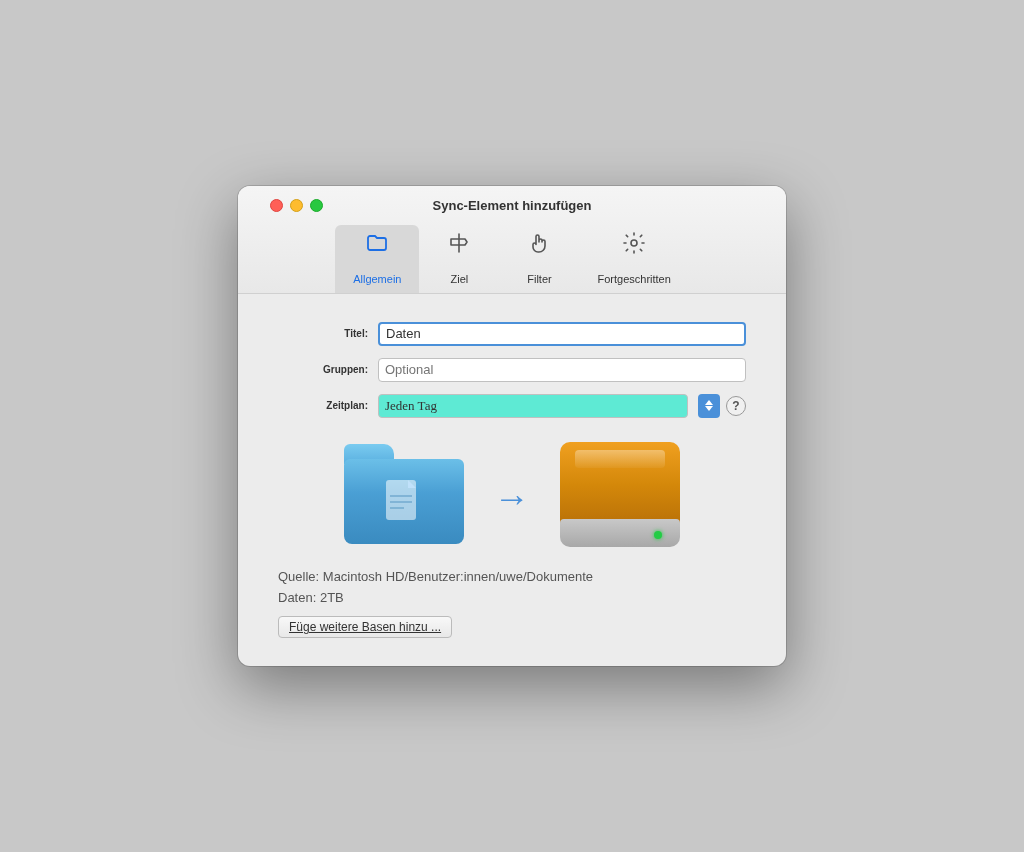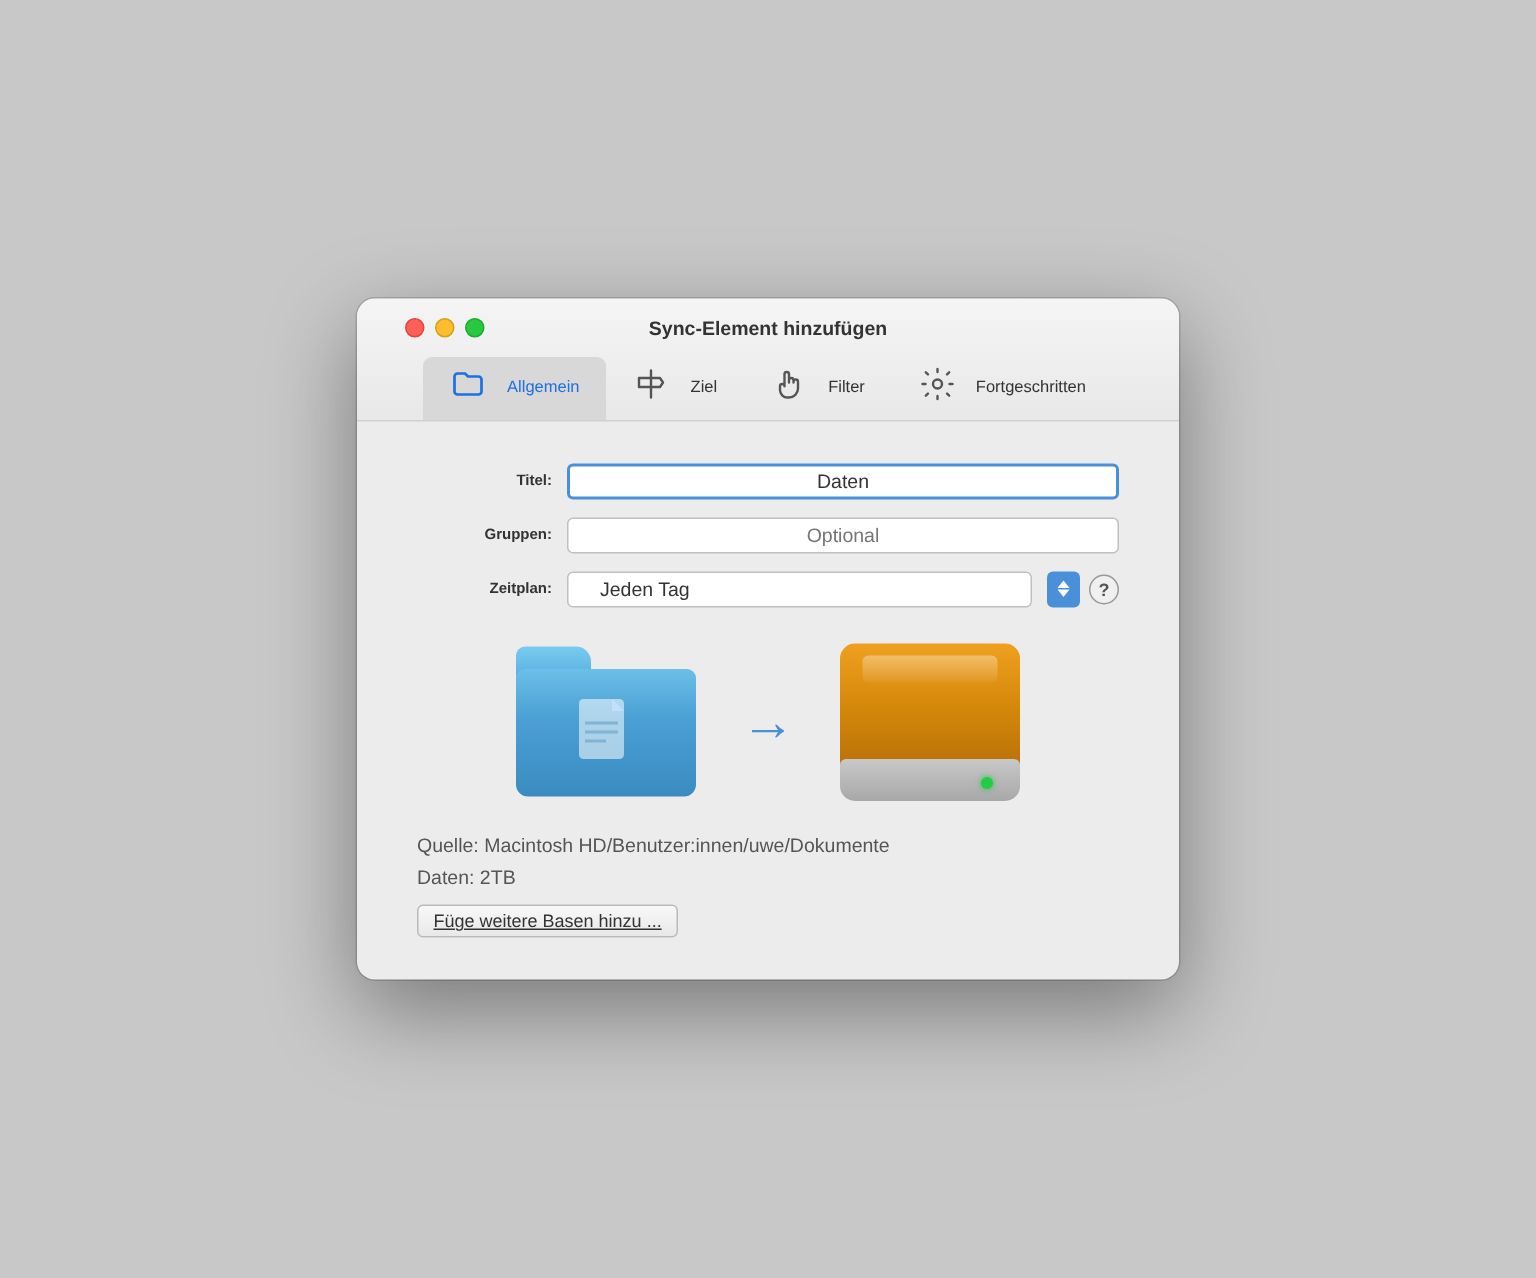--- a/index.html
+++ b/index.html
@@ -65,21 +65,21 @@
 
     .tabs {
       display: flex;
       gap: 0;
       justify-content: center;
       padding-bottom: 0;
     }
 
     .tab {
       display: flex;
-      flex-direction: row;
+      flex-direction: column;
       align-items: center;
       padding: 6px 18px 8px 18px;
       cursor: pointer;
       border-radius: 6px 6px 0 0;
       gap: 14px;
       min-width: 80px;
     }
 
     .tab.active {
       background: #d8d8d8;
@@ -130,48 +130,48 @@
     .form-input {
       flex: 1;
       height: 24px;
       border: 2px solid #4a90d9;
       border-radius: 4px;
       padding: 0 6px;
       font-size: 13px;
       outline: none;
       background: white;
       color: #333;
-      text-align: center;
     }
 
     .form-input.placeholder-only {
       border: 1px solid #c0c0c0;
       border-radius: 4px;
       color: #aaa;
       background: white;
     }
 
     .zeitplan-row {
       display: flex;
       align-items: center;
       gap: 6px;
     }
 
     .zeitplan-select {
       flex: 1;
       height: 24px;
       border: 1px solid #c0c0c0;
       border-radius: 4px;
-      padding: 0 21px;
+      padding: 0 6px;
       font-size: 13px;
-      background: #ffffff;
+      background: #5eead4;
       appearance: none;
       -webkit-appearance: none;
       color: #333;
       cursor: pointer;
+      font-family: Liberation Serif, serif;
     }
 
     .stepper-btn {
       width: 22px;
       height: 24px;
       background: #4a90d9;
       border: none;
       border-radius: 4px;
       cursor: pointer;
       display: flex;

